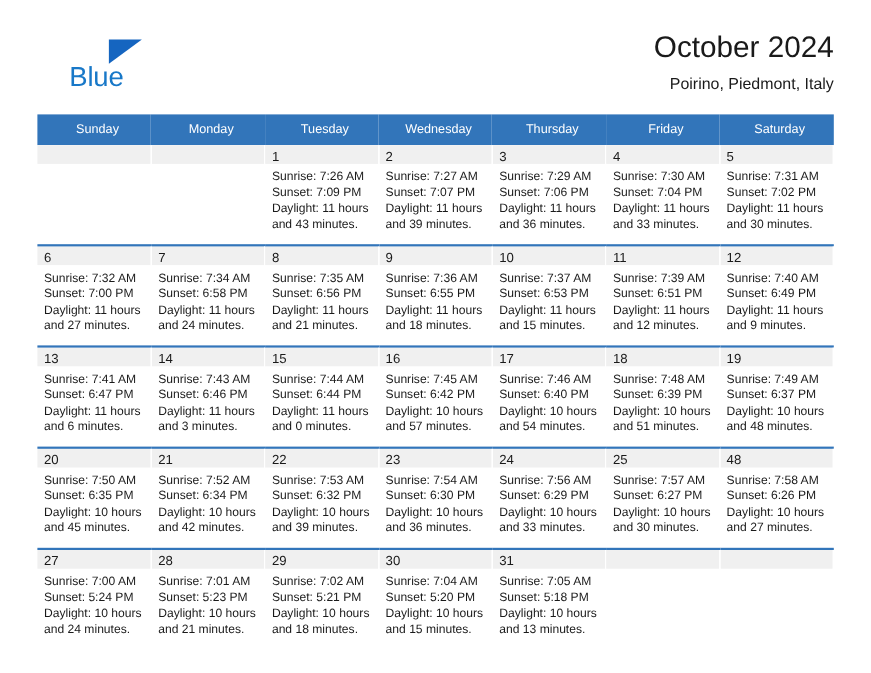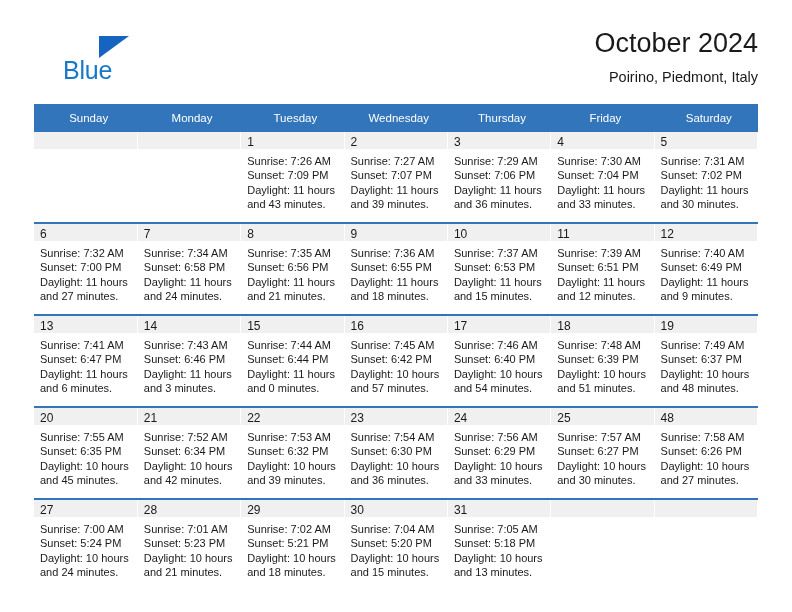--- a/index.html
+++ b/index.html
@@ -347,21 +347,21 @@
               <div>Sunset: 6:37 PM</div>
               <div>Daylight: 10 hours</div>
               <div>and 48 minutes.</div>
             </div>
           </td>
         </tr>
         <tr class="week">
           <td>
             <div class="daynum-band">20</div>
             <div class="cell-body">
-              <div>Sunrise: 7:55 AM</div>
+              <div>Sunrise: 7:50 AM</div>
               <div>Sunset: 6:35 PM</div>
               <div>Daylight: 10 hours</div>
               <div>and 45 minutes.</div>
             </div>
           </td>
           <td>
             <div class="daynum-band">21</div>
             <div class="cell-body">
               <div>Sunrise: 7:52 AM</div>
               <div>Sunset: 6:34 PM</div>

